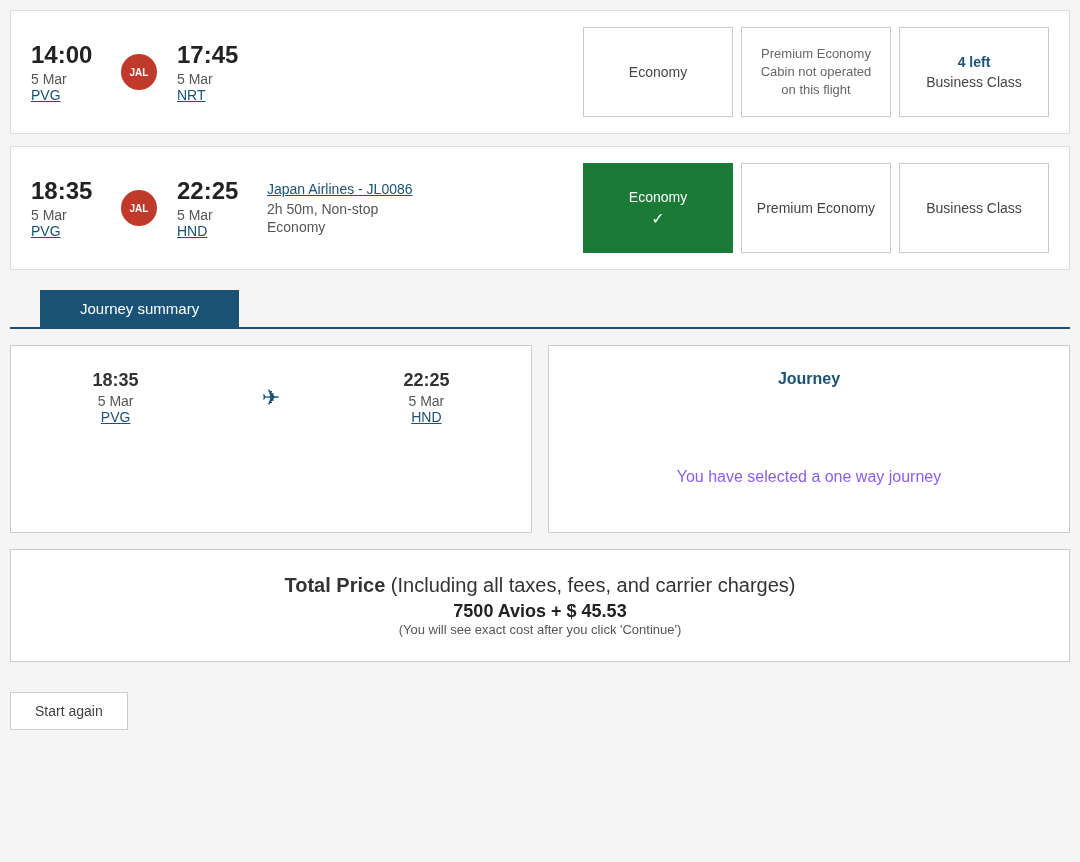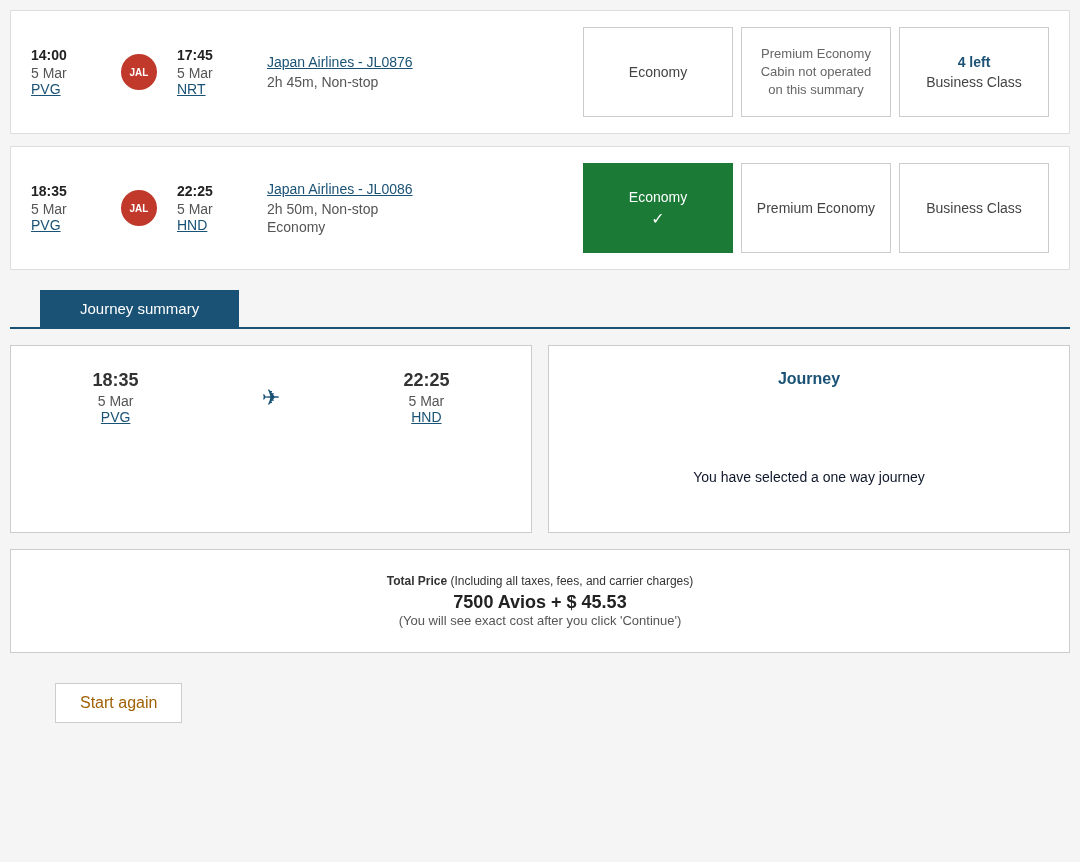--- a/index.html
+++ b/index.html
@@ -36,21 +36,21 @@
       align-items: center;
       flex: 1;
       gap: 20px;
     }
 
     .time-col {
       min-width: 70px;
     }
 
     .time-col .time {
-      font-size: 14px;
+      font-size: 24px;
       font-weight: bold;
       color: #222;
     }
 
     .time-col .date {
       color: #555;
       margin-top: 2px;
     }
 
     .time-col .airport a {
@@ -217,35 +217,35 @@
       font-size: 22px;
       color: #1a5276;
     }
 
     .inbound-message {
       display: flex;
       align-items: center;
       justify-content: center;
       height: 100%;
       min-height: 100px;
-      color: #0f172a;
-      font-size: 14px;
+      color: #8b5cf6;
+      font-size: 16px;
     }
 
     
     .price-box {
       border: 1px solid #ccc;
       background: #fff;
       padding: 24px 20px;
       text-align: center;
       margin-top: 16px;
     }
 
     .price-box .total-label {
-      font-size: 12px;
+      font-size: 20px;
       color: #333;
     }
 
     .price-box .total-label strong {
       font-weight: bold;
     }
 
     .price-box .price-value {
       font-size: 18px;
       font-weight: bold;
@@ -263,25 +263,24 @@
       display: flex;
       justify-content: space-between;
       align-items: center;
       margin-top: 20px;
       padding: 10px 0 20px 0;
     }
 
     .btn-start-again {
       border: 1px solid #ccc;
       background: #fff;
-      color: #a16207;
+      color: #404040;
       padding: 10px 24px;
-      font-size: 16px;
+      font-size: 14px;
       cursor: pointer;
-      margin-left: 45px;
     }
 
     .btn-continue {
       background: #1a5276;
       color: #fff;
       border: none;
       padding: 12px 40px;
       font-size: 15px;
       font-weight: bold;
       cursor: pointer;
@@ -305,35 +304,31 @@
         <div class="airline-logo">
           <div class="jal-logo">JAL</div>
         </div>
 
         <div class="time-col">
           <div class="time">17:45</div>
           <div class="date">5 Mar</div>
           <div class="airport"><a href="#">NRT</a></div>
         </div>
 
-        <div class="flight-details">
-          <div><a href="#">Japan Airlines - JL0876</a></div>
-          <div class="duration">2h 45m, Non-stop</div>
-        </div>
       </div>
 
       <div class="cabin-options">
         <div class="cabin-box">
           <span>Economy</span>
         </div>
         <div class="cabin-box">
           <span class="not-operated">
             <span>Premium Economy</span><br>
             <span>Cabin not operated</span><br>
-            <span>on this summary</span>
+            <span>on this flight</span>
           </span>
         </div>
         <div class="cabin-box">
           <div class="avail-badge">4 left</div>
           <span>Business Class</span>
         </div>
       </div>
     </div>
   </div>
 

